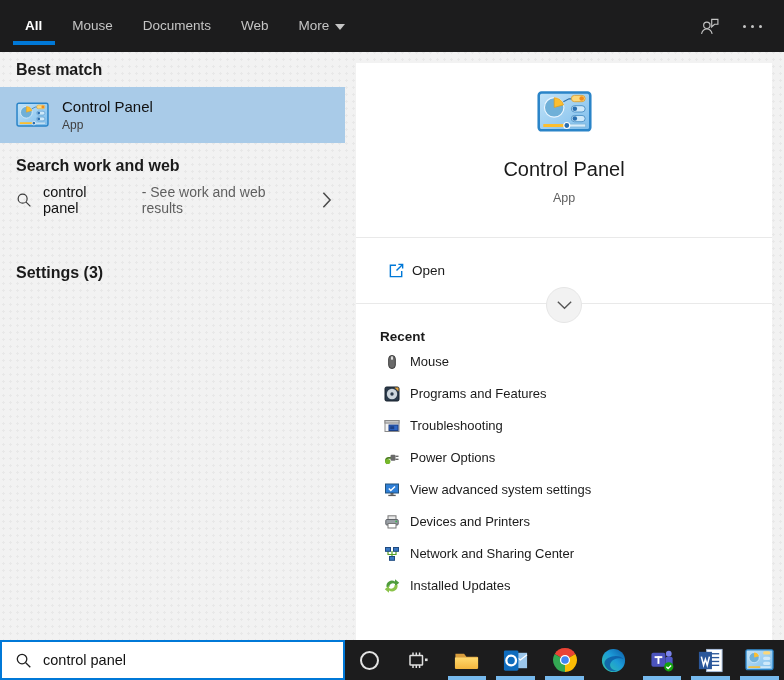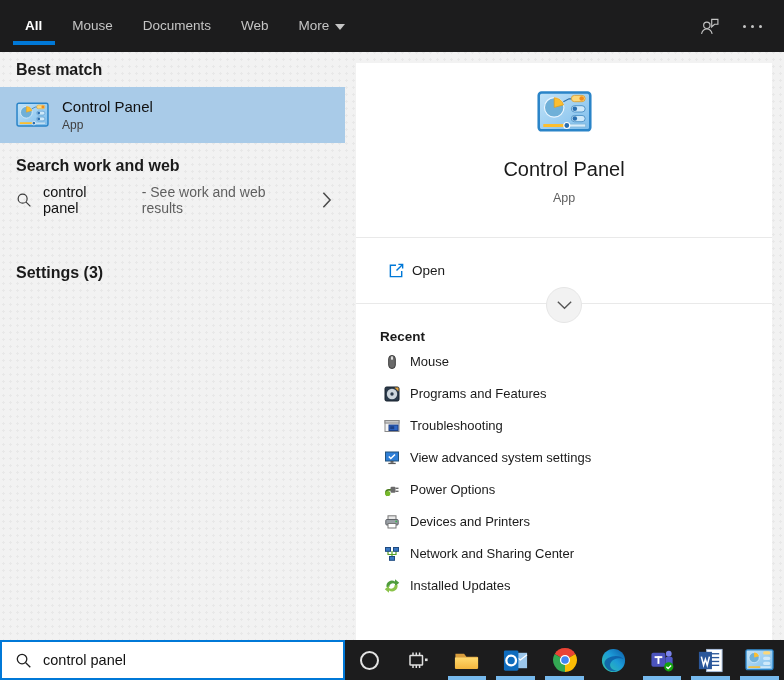--- a/index.html
+++ b/index.html
@@ -235,39 +235,39 @@
             <rect x="1" y="2.5" width="14" height="2.6" fill="#c9c9c9" stroke="#8a8a8a"></rect>
             <rect x="5" y="7" width="9" height="5.5" fill="#2f66c4" stroke="#1c3f85"></rect>
             <rect x="6.2" y="8.2" width="4" height="3" fill="#1c3f85"></rect>
           </svg>
       </span>
       <span class="recent-label">Troubleshooting</span>
     </div>
     <div class="recent-item">
       <span class="ri-icon">
         <svg viewBox="0 0 16 16" width="16" height="16">
-            <rect x="1.5" y="2" width="13" height="9" fill="#2f7fd6" stroke="#23527c"></rect>
-            <path d="M4.8 6.5 l2 2 4.2-4" stroke="#fff" stroke-width="1.5" fill="none"></path>
-            <rect x="6.5" y="11" width="3" height="1.8" fill="#5a5a5a"></rect>
-            <rect x="4.3" y="12.8" width="7.4" height="1.3" fill="#5a5a5a"></rect>
-          </svg>
-      </span>
-      <span class="recent-label">View advanced system settings</span>
-    </div>
-    <div class="recent-item">
-      <span class="ri-icon">
-        <svg viewBox="0 0 16 16" width="16" height="16">
             <path d="M3.2 13.5 C0.8 11.5 1.8 7.8 4.5 7.8 L7 7.8" stroke="#4a7d1e" stroke-width="1.7" fill="none"></path>
             <circle cx="3.8" cy="11.5" r="2.6" fill="#76b82a"></circle>
             <rect x="6.5" y="4.8" width="5" height="6" rx="1.2" fill="#6a6a6a"></rect>
             <line x1="11.5" y1="6.3" x2="14.5" y2="6.3" stroke="#6a6a6a" stroke-width="1.4"></line>
             <line x1="11.5" y1="9.3" x2="14.5" y2="9.3" stroke="#6a6a6a" stroke-width="1.4"></line>
           </svg>
       </span>
       <span class="recent-label">Power Options</span>
+    </div>
+    <div class="recent-item">
+      <span class="ri-icon">
+        <svg viewBox="0 0 16 16" width="16" height="16">
+            <rect x="1.5" y="2" width="13" height="9" fill="#2f7fd6" stroke="#23527c"></rect>
+            <path d="M4.8 6.5 l2 2 4.2-4" stroke="#fff" stroke-width="1.5" fill="none"></path>
+            <rect x="6.5" y="11" width="3" height="1.8" fill="#5a5a5a"></rect>
+            <rect x="4.3" y="12.8" width="7.4" height="1.3" fill="#5a5a5a"></rect>
+          </svg>
+      </span>
+      <span class="recent-label">View advanced system settings</span>
     </div>
     <div class="recent-item">
       <span class="ri-icon">
         <svg viewBox="0 0 16 16" width="16" height="16">
             <rect x="4" y="1.8" width="8" height="4.5" fill="#e9e9e9" stroke="#777"></rect>
             <rect x="1.8" y="5.5" width="12.4" height="5.5" rx="1" fill="#9aa0a6" stroke="#5f6368"></rect>
             <circle cx="12.2" cy="7.4" r="0.9" fill="#37b24d"></circle>
             <rect x="4" y="9.5" width="8" height="4.5" fill="#fff" stroke="#777"></rect>
           </svg>
       </span>

